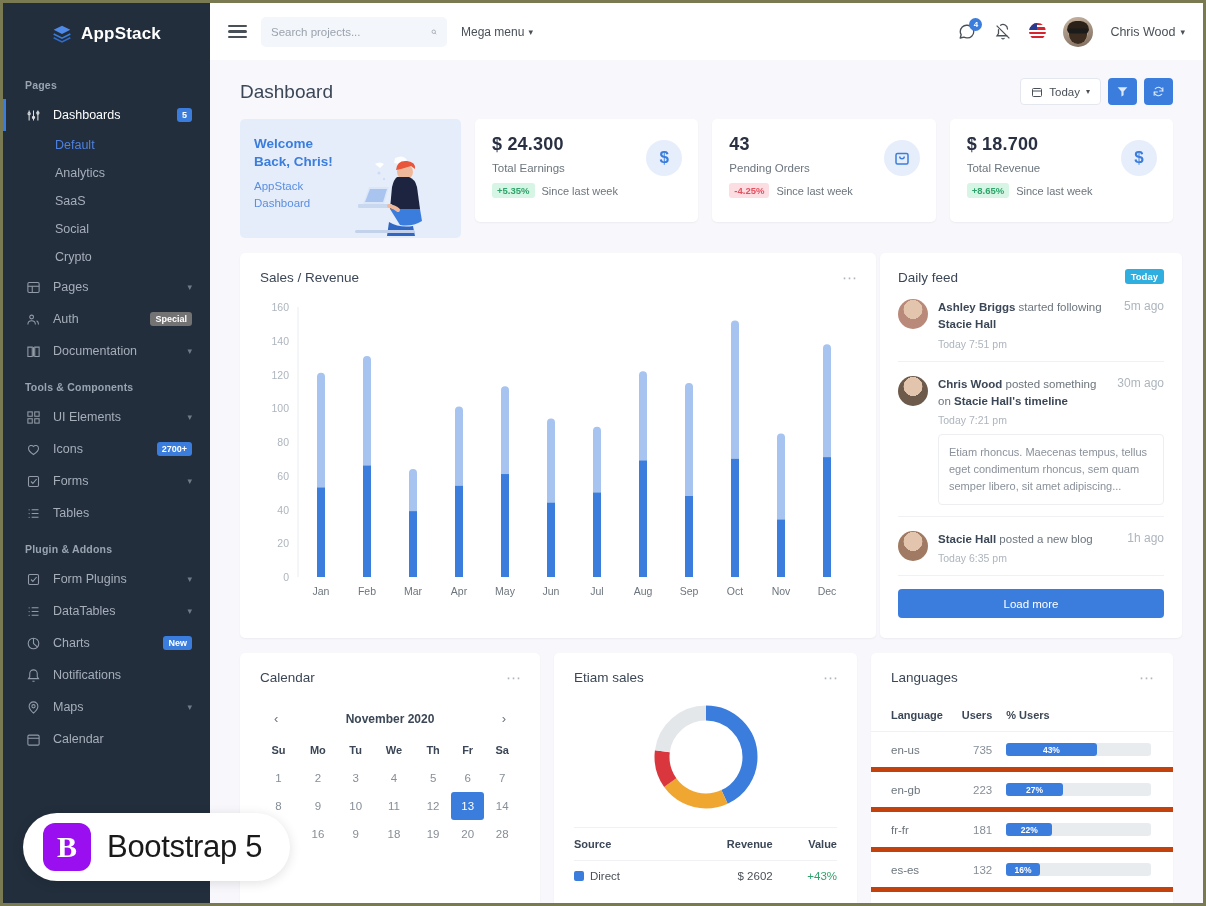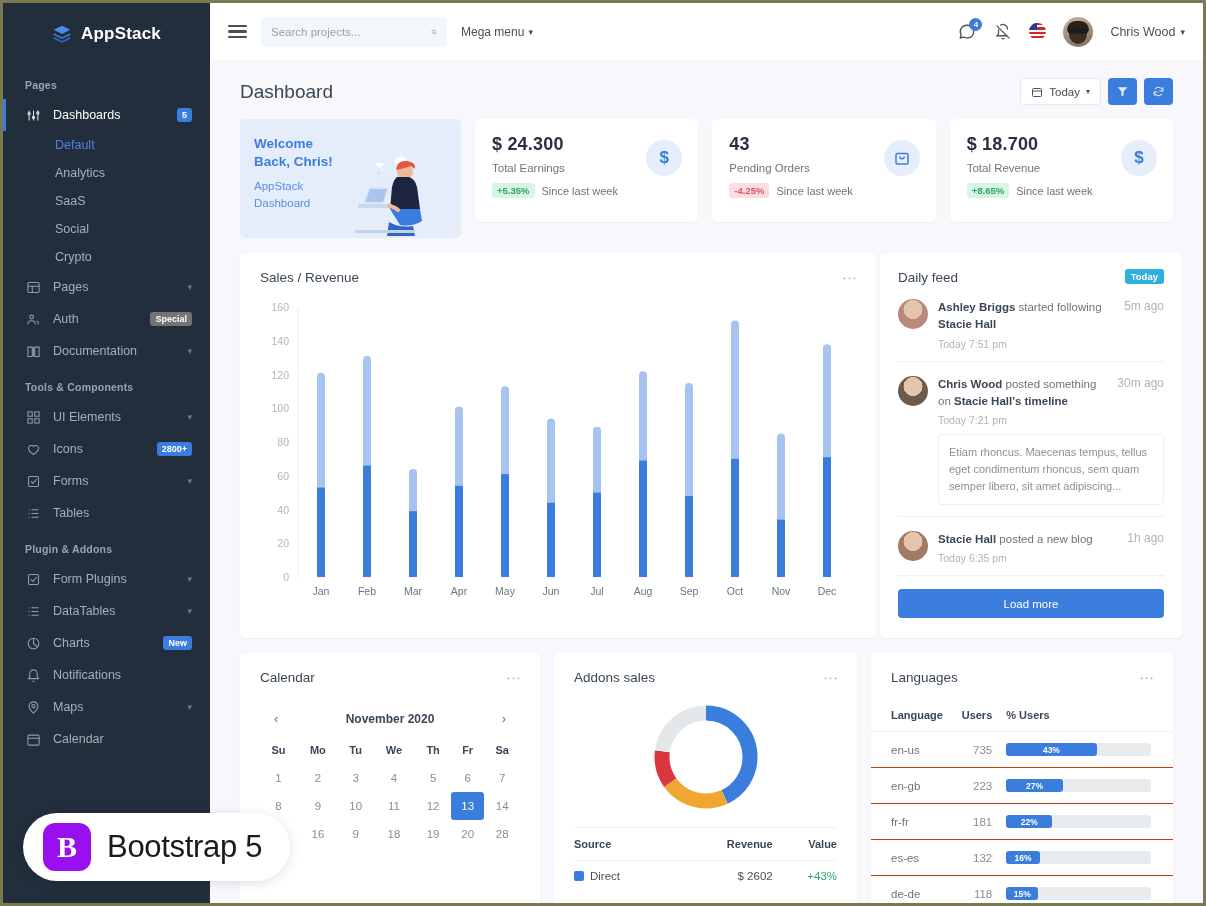--- a/index.html
+++ b/index.html
@@ -199,21 +199,21 @@
   table.wk td { font-size: 11.5px; color: #495057; padding: 9px 0; }
   .swatch { display:inline-block; width:10px; height:10px; border-radius:2px; margin-right:6px; vertical-align:-1px; }
 
   .lang-head { padding: 0 20px 0 20px; }
   table.lang { width: 100%; border-collapse: collapse; margin-top: 14px; }
   table.lang th {
     font-size: 11px; color: #3b4756; font-weight: bold; text-align: left;
     padding: 10px 6px 10px 0; border-bottom: 1px solid #f0f1f4;
   }
   table.lang th:first-child, table.lang td:first-child { padding-left: 20px; }
-  table.lang td { font-size: 11.5px; color: #6c757d; padding: 11px 6px 11px 0; border-bottom: 1px solid #c2410c; }
+  table.lang td { font-size: 11.5px; color: #6c757d; padding: 11px 6px 11px 0; border-bottom: 5px solid #c2410c; }
   table.lang td.num { text-align: right; padding-right: 14px; color: #868e96; }
   .prog { height: 13px; background: #e9ecef; border-radius: 3px; position: relative; width: 145px; }
   .prog > i {
     position: absolute; left: 0; top: 0; bottom: 0; background: #3b7ddd;
     border-radius: 3px; display:flex; align-items:center; justify-content:center;
     color: #fff; font-size: 8.5px; font-weight: bold; font-style: normal;
   }
 
   
   .bs-overlay {
@@ -312,21 +312,21 @@
               <span class="lbl">UI Elements</span>
           <span class="chev">▾</span>
             </div>
         <div class="sb-item">
               <span class="ico">
             <svg width="15" height="15" viewBox="0 0 24 24">
               <path d="M12 20s-8-5-8-10a4.5 4.5 0 0 1 8-2.8A4.5 4.5 0 0 1 20 10c0 5-8 10-8 10z" stroke="currentColor" stroke-width="1.7" fill="none"></path>
             </svg>
           </span>
               <span class="lbl">Icons</span>
-          <span class="badge-sm ">2800+</span>
+          <span class="badge-sm ">2700+</span>
             </div>
         <div class="sb-item">
               <span class="ico">
             <svg width="15" height="15" viewBox="0 0 24 24">
               <rect x="4" y="4" width="16" height="16" rx="2" stroke="currentColor" stroke-width="1.7" fill="none"></rect>
               <path d="M8 12l3 3 6-7" stroke="currentColor" stroke-width="1.7" fill="none"></path>
             </svg>
           </span>
               <span class="lbl">Forms</span>
           <span class="chev">▾</span>
@@ -690,21 +690,21 @@
                   <td class="">18</td>
                   <td class="">19</td>
                   <td class="">20</td>
                   <td class="">28</td>
                 </tr>
               </tbody>
           </table>
         </div>
 
         <div class="card weekly-card">
-          <div class="card-title">Addons sales</div>
+          <div class="card-title">Etiam sales</div>
           <div class="dots">⋯</div>
           <div class="donut-wrap">
             <svg id="donut" width="120" height="120" viewBox="0 0 120 120">
                 <circle cx="60" cy="60" r="44" fill="none" stroke="#3b7ddd" stroke-width="15" stroke-dasharray="118.87786601183775 157.58228750406403" stroke-dashoffset="0" transform="rotate(-90 60 60)"></circle>
                 <circle cx="60" cy="60" r="44" fill="none" stroke="#f0a732" stroke-width="15" stroke-dasharray="60.82123377349839 215.63891974240337" stroke-dashoffset="-118.87786601183777" transform="rotate(-90 60 60)"></circle>
                 <circle cx="60" cy="60" r="44" fill="none" stroke="#d9363e" stroke-width="15" stroke-dasharray="33.17521842190821 243.28493509399357" stroke-dashoffset="-179.69909978533616" transform="rotate(-90 60 60)"></circle>
                 <circle cx="60" cy="60" r="44" fill="none" stroke="#e4e7ea" stroke-width="15" stroke-dasharray="63.58583530865741 212.87431820724436" stroke-dashoffset="-212.87431820724436" transform="rotate(-90 60 60)"></circle>
               </svg>
           </div>
           <table class="wk">

